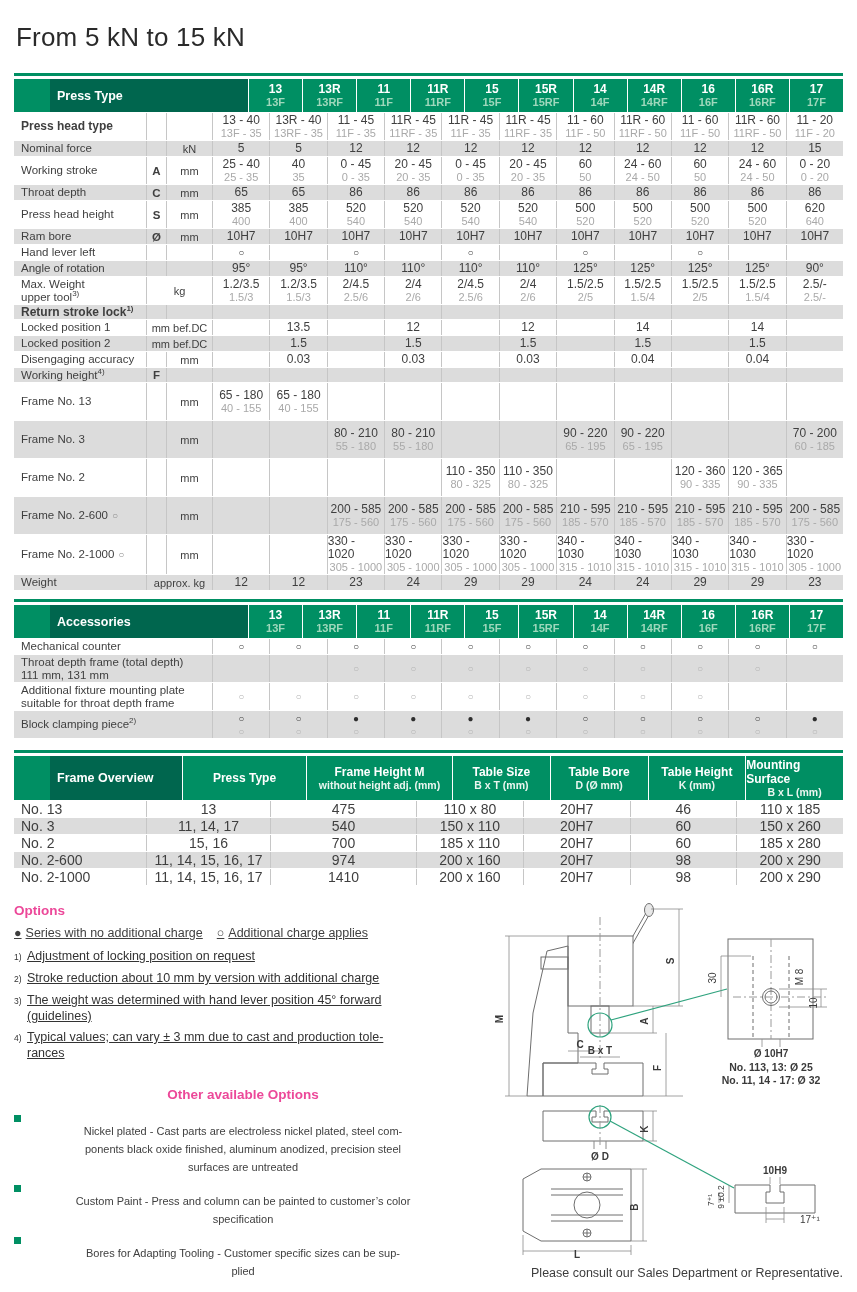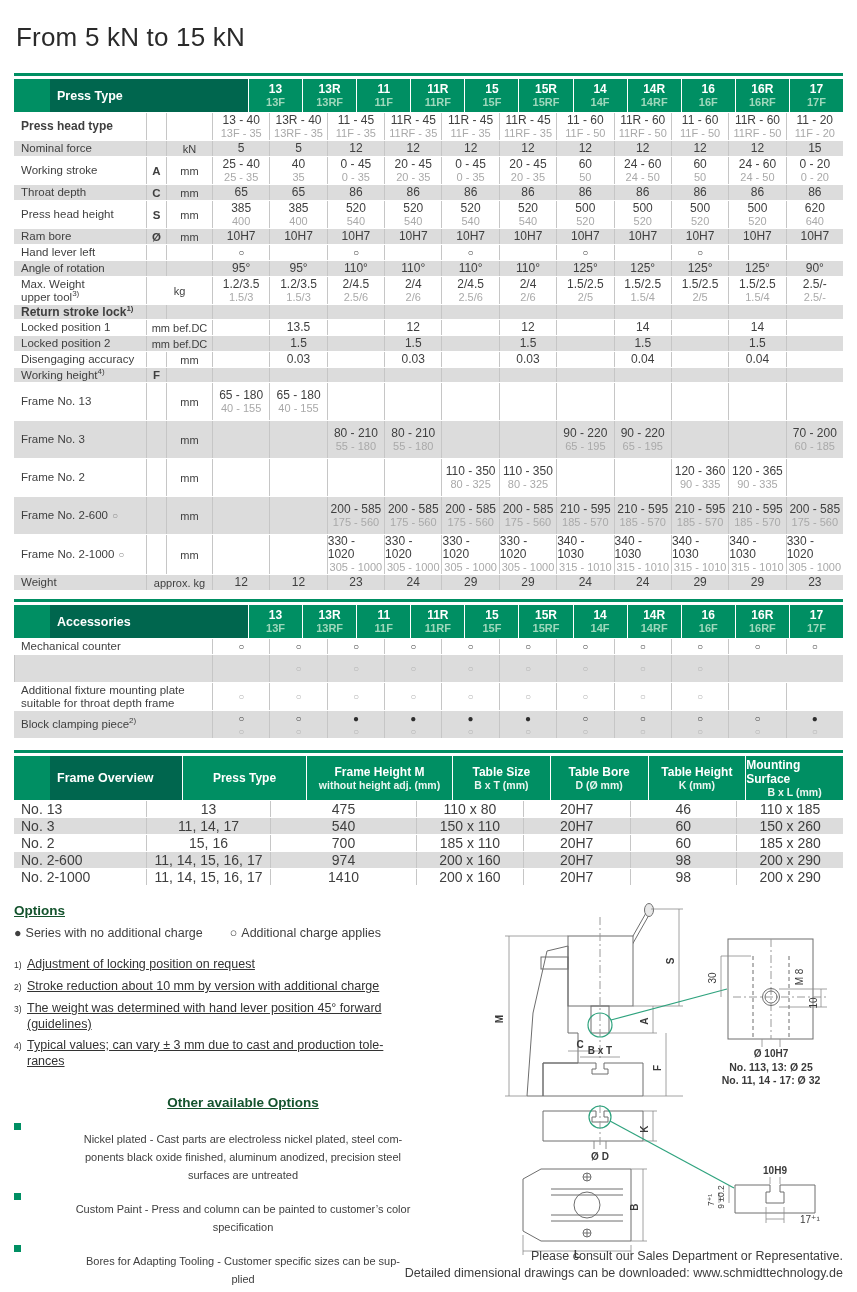--- a/index.html
+++ b/index.html
@@ -50,22 +50,22 @@
   .fo-hmain{font-weight:bold;font-size:12px;line-height:14px;}
   .fo-hsub{font-weight:bold;font-size:10.5px;line-height:12px;color:#eaf6f0;}
   .fo-row{display:grid;border-top:1px solid #fff;background:#fff;min-height:17px;}
   .fo-body .fo-row:nth-child(even){background:var(--gray);}
   .fo-cell{border-left:1px solid var(--vline);display:flex;align-items:center;justify-content:center;font-size:14px;}
   .fo-cell.first{justify-content:flex-start;padding-left:7px;border-left:none;}
 
   
   .lower{display:flex;margin-top:16px;}
   .leftcol{width:472px;}
-  .opt-h{font-weight:bold;font-size:13.5px;margin:2px 0 8px 0;color:#14532d;text-decoration:underline;}
-  .legend{font-size:12.5px;margin-bottom:16px;display:flex;gap:27px;}
+  .opt-h{font-weight:bold;font-size:13.5px;margin:2px 0 8px 0;color:#ec4899;}
+  .legend{font-size:12.5px;margin-bottom:8px;display:flex;gap:14px;text-decoration:underline;}
   .legend .sym{margin-right:4px;}
   .fnote{display:flex;font-size:12.5px;line-height:16px;margin-bottom:5px;color:#333;}
   .fnote .fs{font-size:8.5px;min-width:13px;padding-top:1px;}
   .fnote .ft{white-space:pre-line;text-decoration:underline;}
   .oopt{margin-top:26px;text-align:center;}
   .bitem{display:flex;font-size:11px;line-height:18px;margin-bottom:4px;color:#404040;flex-direction:column;}
   .bsq{width:7px;height:7px;background:var(--g);margin:5px 8px 0 0;flex:none;}
   .bt{white-space:pre-line;}
   .draw{width:360px;margin-left:11px;}
   svg text{font-family:"Liberation Sans","DejaVu Sans",sans-serif;fill:#3a3a3a;}
@@ -1042,20 +1042,21 @@
               <span class="c-dark">○</span>
             </div>
             <div class="cell">
               <span class="c-dark">○</span>
             </div>
             <div class="cell">
               <span class="c-dark">○</span>
             </div>
           </div>
           <div class="trow ac-grid r2">
+            <div class="lbl"><span>Throat depth frame (total depth)<br>111 mm, 131 mm</span></div>
             <div class="cell">
               <span class="c-light"> </span>
             </div>
             <div class="cell">
               <span class="c-light"> </span>
             </div>
             <div class="cell">
               <span class="c-light">○</span>
             </div>
             <div class="cell">
@@ -1412,15 +1413,14 @@
           <text x="241" y="296" text-anchor="middle" font-size="8.5" transform="rotate(-90 241 296)">9 ±0.2</text>
           <text x="231" y="299" text-anchor="middle" font-size="8.5" transform="rotate(-90 231 299)">7⁺¹</text>
           <text x="317" y="322" text-anchor="start">17⁺¹</text>
         </g>
       </svg>
     </div>
   </div>
 
   <div class="footer">
     <div>Please consult our Sales Department or Representative.</div>
-    <div>Detailed dimensional drawings can be downloaded: www.schmidttechnology.de</div>
   </div>
 </div>
 
 </body></html>

